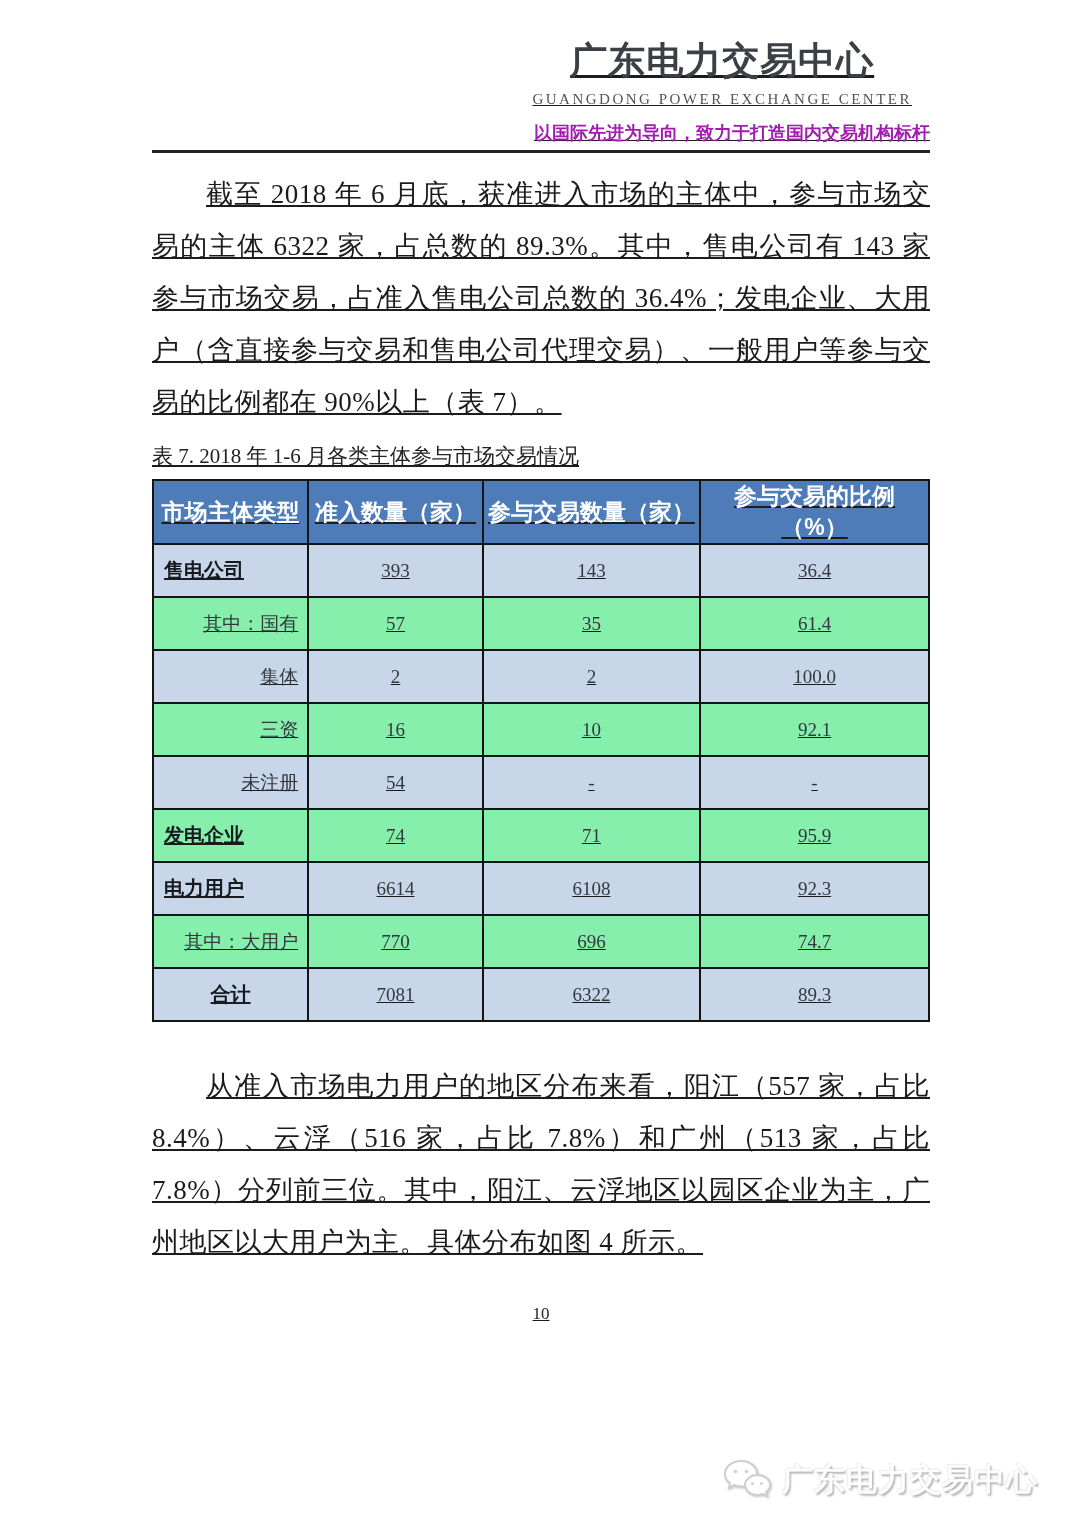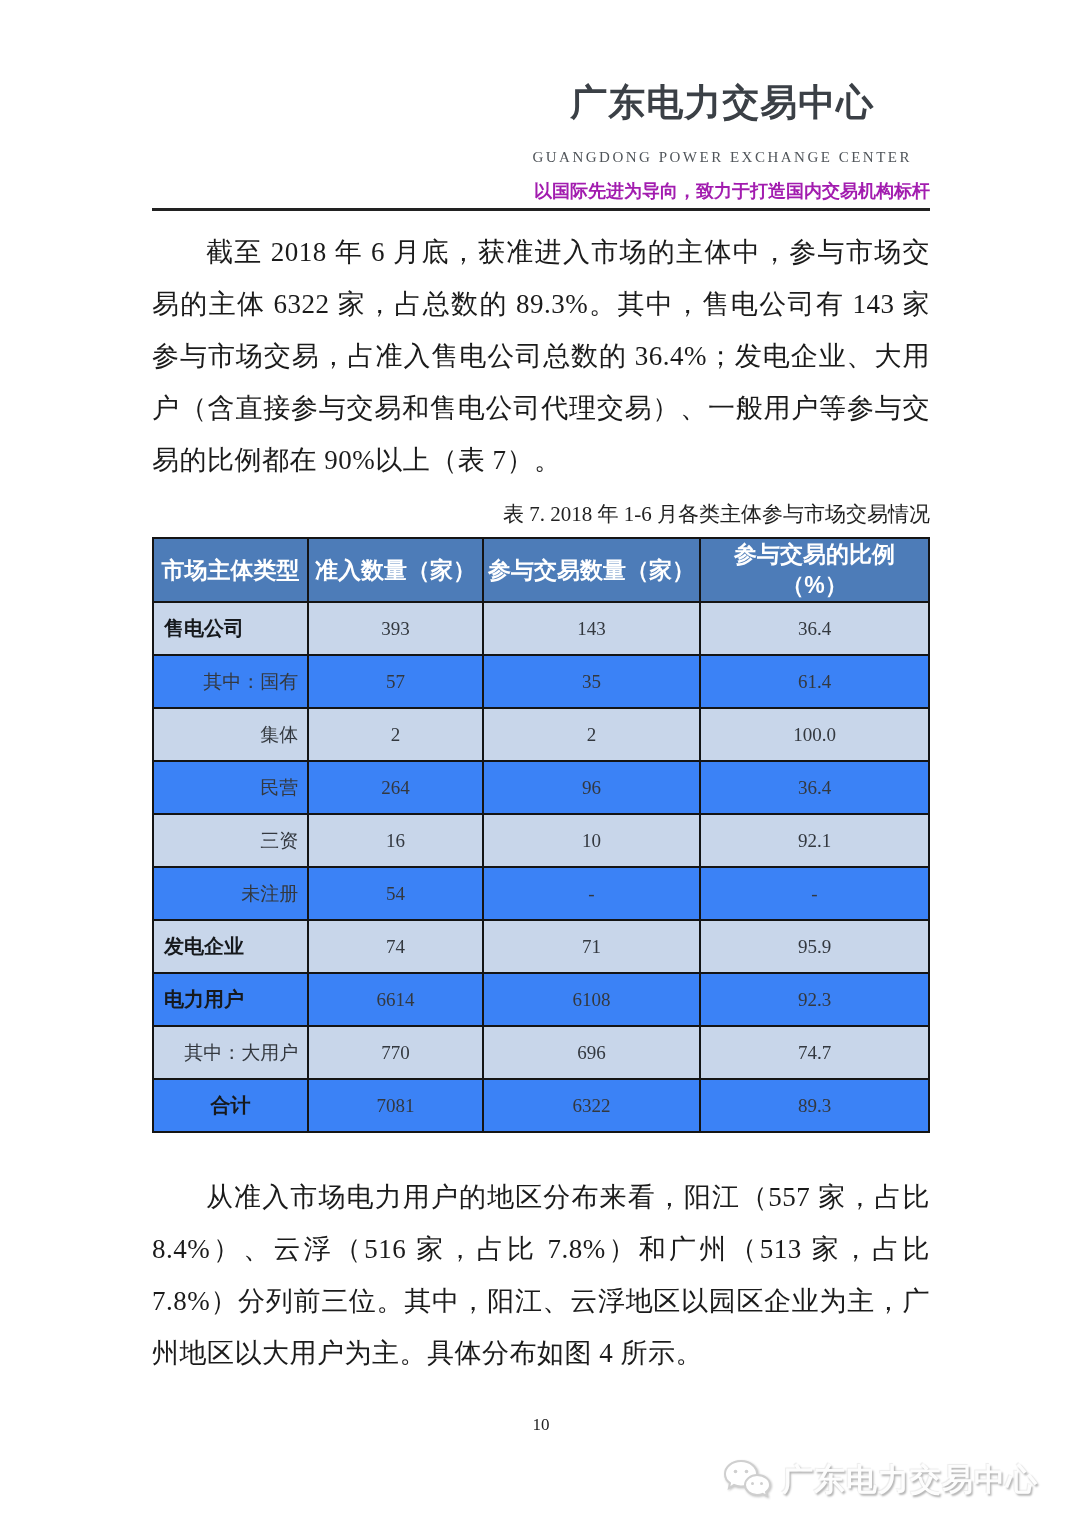--- a/index.html
+++ b/index.html
@@ -3,60 +3,60 @@
 <meta charset="utf-8">
 <style>
   * { margin: 0; padding: 0; box-sizing: border-box; }
   html, body { background: #ffffff; }
   body {
     width: 1080px; height: 1526px;
     position: relative; overflow: hidden;
     font-family: "Liberation Serif", "DejaVu Serif", serif;
     color: #1c1c1c;
   }
-  .page { position: absolute; inset: 0; padding: 78px 150px 0 152px; }
+  .page { position: absolute; inset: 0; padding: 36px 150px 0 152px; text-decoration: underline; }
 
   
   .logo-block { width: max-content; margin-left: auto; margin-right: 18px; text-align: center; }
   .logo-title {
     font-family: "Liberation Sans", "DejaVu Sans", sans-serif;
     font-weight: 700; font-size: 37px; letter-spacing: 1px; color: #3b4046;
   }
   .logo-subtitle {
-    font-size: 15px; letter-spacing: 2.5px; color: #50555a; margin-top: 21px;
+    font-size: 15px; letter-spacing: 2.5px; color: #50555a; margin-top: 5px;
     font-family: "Liberation Serif", "DejaVu Serif", serif;
   }
   .tagline {
     text-align: right;
     font-family: "Liberation Sans", "DejaVu Sans", sans-serif;
     font-weight: 700; font-size: 18px; color: #a21caf; margin-top: 13px;
   }
   .header-rule { border: none; border-top: 3px solid #222222; margin-top: 5px; }
 
   
   .body-para {
     font-size: 27px; line-height: 52px; letter-spacing: 0.5px;
     text-align: justify; text-indent: 2em; color: #1b1b1b; margin-top: 15px;
   }
   .para2 { margin-top: 38px; }
 
   
-  .table-caption { text-align: right; font-size: 21px; color: #222; margin-top: 14px; }
+  .table-caption { text-align: left; font-size: 21px; color: #222; margin-top: 14px; }
   table.data-table {
     width: 100%; border-collapse: collapse; table-layout: fixed; margin-top: 9px;
   }
   .data-table th {
     background: #4d7cb8; color: #ffffff;
     font-family: "Liberation Sans", "DejaVu Sans", sans-serif;
     font-weight: 700; font-size: 23px;
     border: 2px solid #141414; height: 52px; text-align: center;
   }
   .data-table td {
     border: 2px solid #141414; height: 53px; text-align: center;
-    font-size: 19px; color: #33383f; background: #3b82f6;
+    font-size: 19px; color: #33383f; background: #86efac;
   }
   .data-table tbody tr:nth-child(odd) td { background: #c8d6ea; }
   .data-table tr.row-main td:first-child {
     text-align: left; padding-left: 10px;
     font-family: "Liberation Sans", "DejaVu Sans", sans-serif;
     font-weight: 700; font-size: 20px; color: #16191d;
   }
   .data-table tr.row-sub td:first-child { text-align: right; padding-right: 9px; }
   .data-table tr.row-total td:first-child {
     text-align: center;
@@ -125,26 +125,20 @@
           <td>35</td>
           <td>61.4</td>
         </tr>
         <tr class="row-sub">
           <td>集体</td>
           <td>2</td>
           <td>2</td>
           <td>100.0</td>
         </tr>
         <tr class="row-sub">
-          <td>民营</td>
-          <td>264</td>
-          <td>96</td>
-          <td>36.4</td>
-        </tr>
-        <tr class="row-sub">
           <td>三资</td>
           <td>16</td>
           <td>10</td>
           <td>92.1</td>
         </tr>
         <tr class="row-sub">
           <td>未注册</td>
           <td>54</td>
           <td>-</td>
           <td>-</td>

